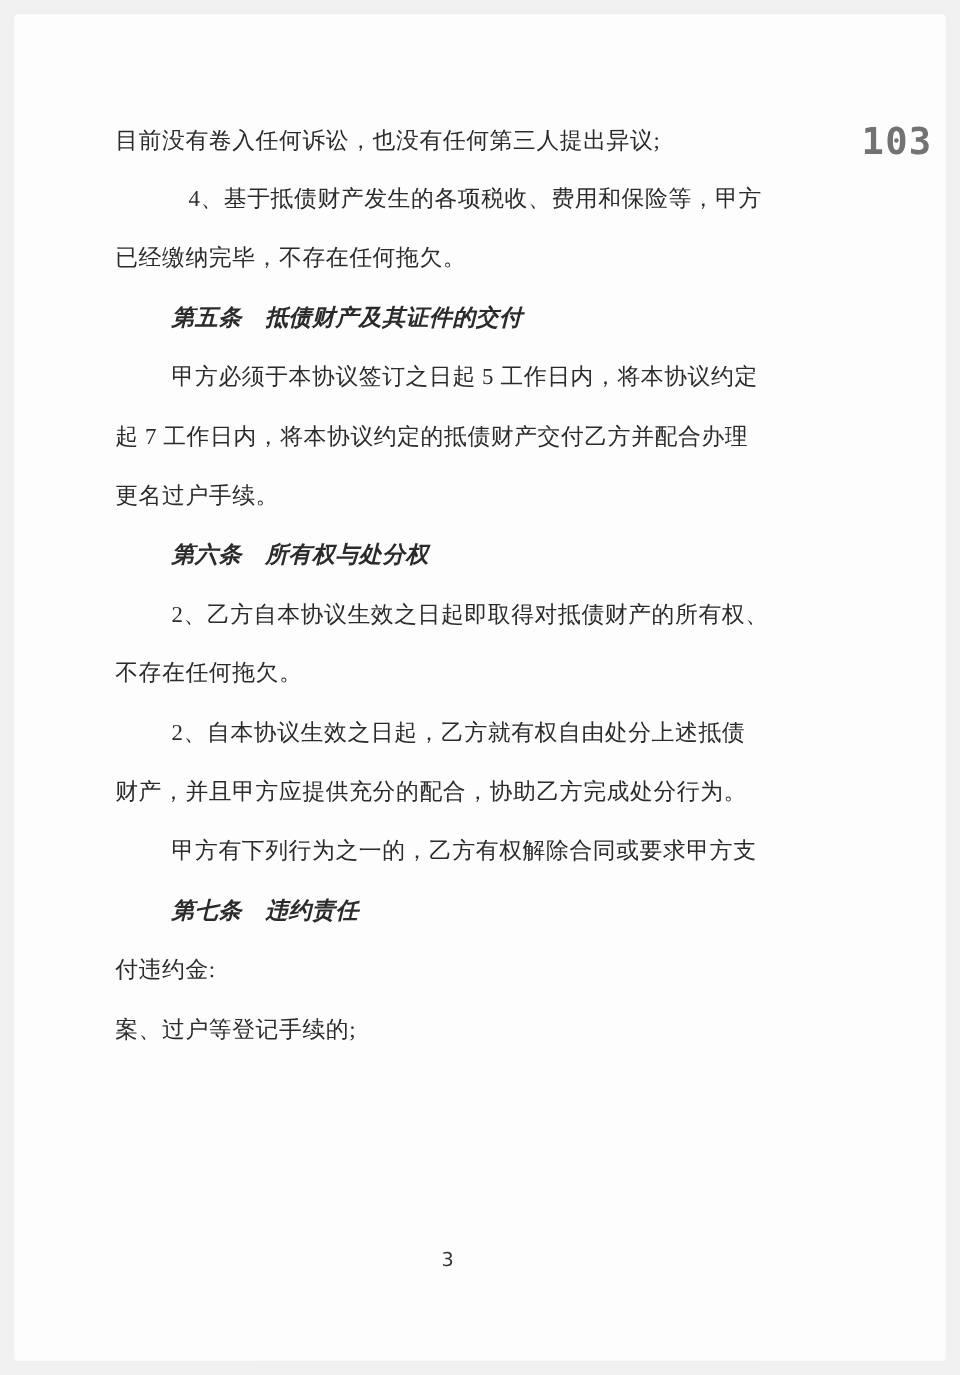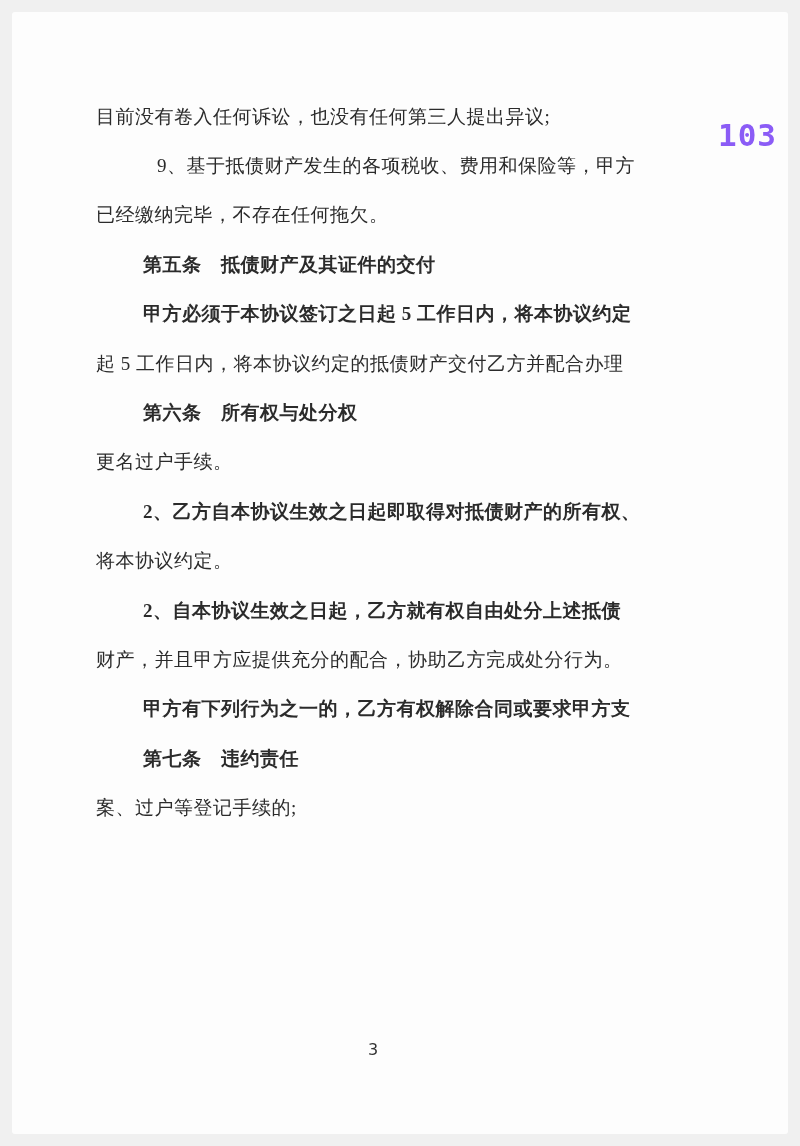--- a/index.html
+++ b/index.html
@@ -21,73 +21,74 @@
   }
   .page {
     position: absolute;
     inset: 12px;
     background: #fdfdfd;
     border-radius: 3px;
   }
   .corner-num {
     position: absolute;
     left: 706px;
-    top: 105px;
+    top: 88px;
     font-family: "DejaVu Sans Mono", "Liberation Mono", monospace;
     font-weight: bold;
     font-size: 31px;
     letter-spacing: 1px;
-    color: #8b5cf6;
+    color: #737373;
   }
   .doc-body {
     position: absolute;
     top: 80px;
     left: 0;
     right: 0;
   }
   .line {
     height: 49.4px;
     display: flex;
     align-items: center;
     font-size: 19px;
     letter-spacing: 0.5px;
     color: #2b2b2b;
     white-space: pre;
   }
   .indent-none { padding-left: 84px; }
-  .indent-para { padding-left: 131px; font-weight: bold; }
+  .indent-para { padding-left: 131px; }
   .indent-deep { padding-left: 145px; }
-  .line.bold { font-weight: bold; }
+  .line.bold { font-weight: bold; font-style: italic; }
   .footer-num {
     position: absolute;
     left: 356px;
     top: 1028px;
     font-family: "DejaVu Sans", "Liberation Sans", sans-serif;
     font-size: 16px;
     color: #333333;
   }
 </style>
 </head>
 <body>
 
 <div class="scan-frame">
   <div class="page">
     <div class="corner-num">103</div>
     <div class="doc-body">
         <div class="line indent-none">目前没有卷入任何诉讼，也没有任何第三人提出异议;</div>
-        <div class="line indent-deep">9、基于抵债财产发生的各项税收、费用和保险等，甲方</div>
+        <div class="line indent-deep">4、基于抵债财产发生的各项税收、费用和保险等，甲方</div>
         <div class="line indent-none">已经缴纳完毕，不存在任何拖欠。</div>
         <div class="line indent-para bold">第五条　抵债财产及其证件的交付</div>
         <div class="line indent-para">甲方必须于本协议签订之日起 5 工作日内，将本协议约定</div>
-        <div class="line indent-none">起 5 工作日内，将本协议约定的抵债财产交付乙方并配合办理</div>
+        <div class="line indent-none">起 7 工作日内，将本协议约定的抵债财产交付乙方并配合办理</div>
+        <div class="line indent-none">更名过户手续。</div>
         <div class="line indent-para bold">第六条　所有权与处分权</div>
-        <div class="line indent-none">更名过户手续。</div>
         <div class="line indent-para">2、乙方自本协议生效之日起即取得对抵债财产的所有权、</div>
-        <div class="line indent-none">将本协议约定。</div>
+        <div class="line indent-none">不存在任何拖欠。</div>
         <div class="line indent-para">2、自本协议生效之日起，乙方就有权自由处分上述抵债</div>
         <div class="line indent-none">财产，并且甲方应提供充分的配合，协助乙方完成处分行为。</div>
         <div class="line indent-para">甲方有下列行为之一的，乙方有权解除合同或要求甲方支</div>
         <div class="line indent-para bold">第七条　违约责任</div>
+        <div class="line indent-none">付违约金:</div>
         <div class="line indent-none">案、过户等登记手续的;</div>
       </div>
     <div class="footer-num">3</div>
   </div>
 </div>
 
 </body></html>

